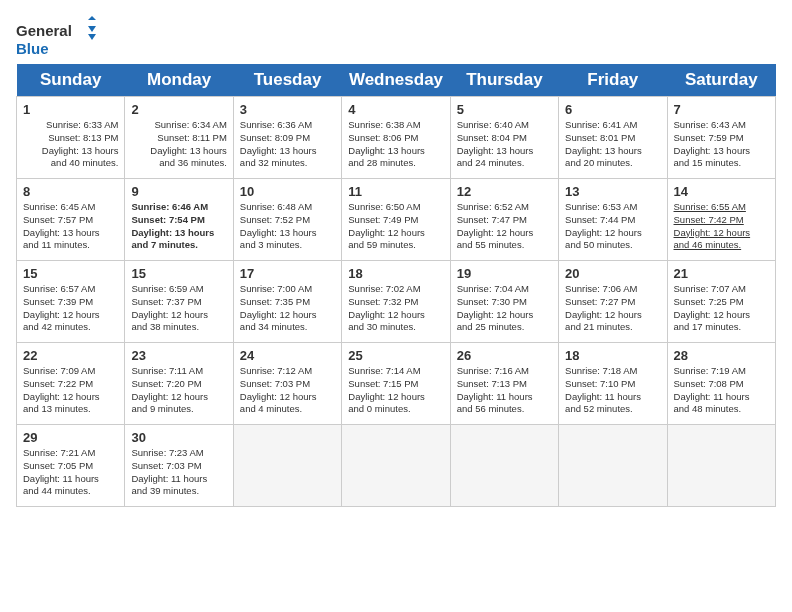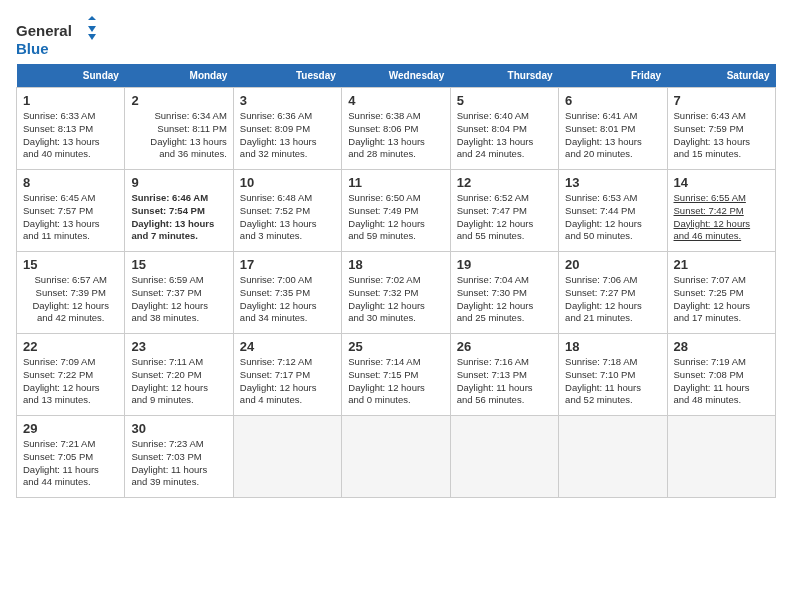--- a/index.html
+++ b/index.html
@@ -34,23 +34,23 @@
       color: #555;
     }
     table {
       width: 100%;
       border-collapse: collapse;
       table-layout: fixed;
     }
     th {
       background: #2a6db5;
       color: #fff;
-      text-align: right;
+      text-align: center;
       padding: 6px 6px;
-      font-size: 10px;
+      font-size: 17px;
       font-weight: bold;
     }
     td {
       border: 1px solid #ccc;
       vertical-align: top;
       padding: 5px 6px;
       font-size: 10px;
       color: #333;
       height: 82px;
     }
@@ -97,21 +97,21 @@
         <th>Wednesday</th>
         <th>Thursday</th>
         <th>Friday</th>
         <th>Saturday</th>
       </tr>
   </thead>
   <tbody id="calendar-body">
   <tr>
         <td>
           <span class="day-num">1</span>
-          <div class="cell-text" style="white-space: pre-line;">Sunrise: 6:33 AM
+          <div class="cell-text" style="white-space: pre-line; text-align: right;">Sunrise: 6:33 AM
 Sunset: 8:13 PM
 Daylight: 13 hours
 and 40 minutes.</div>
         </td>
         <td>
           <span class="day-num">2</span>
           <div class="cell-text" style="white-space: pre-line; text-align: right;">Sunrise: 6:34 AM
 Sunset: 8:11 PM
 Daylight: 13 hours
 and 36 minutes.</div>
@@ -199,21 +199,21 @@
           <span class="day-num">14</span>
           <div class="cell-text" style="white-space: pre-line; text-decoration: underline;">Sunrise: 6:55 AM
 Sunset: 7:42 PM
 Daylight: 12 hours
 and 46 minutes.</div>
         </td>
       </tr>
       <tr>
         <td>
           <span class="day-num">15</span>
-          <div class="cell-text" style="white-space: pre-line; text-align: center;">Sunrise: 6:57 AM
+          <div class="cell-text" style="white-space: pre-line;">Sunrise: 6:57 AM
 Sunset: 7:39 PM
 Daylight: 12 hours
 and 42 minutes.</div>
         </td>
         <td>
           <span class="day-num">15</span>
           <div class="cell-text" style="white-space: pre-line;">Sunrise: 6:59 AM
 Sunset: 7:37 PM
 Daylight: 12 hours
 and 38 minutes.</div>
@@ -265,21 +265,21 @@
         <td>
           <span class="day-num">23</span>
           <div class="cell-text" style="white-space: pre-line;">Sunrise: 7:11 AM
 Sunset: 7:20 PM
 Daylight: 12 hours
 and 9 minutes.</div>
         </td>
         <td>
           <span class="day-num">24</span>
           <div class="cell-text" style="white-space: pre-line;">Sunrise: 7:12 AM
-Sunset: 7:17 PM
+Sunset: 7:03 PM
 Daylight: 12 hours
 and 4 minutes.</div>
         </td>
         <td>
           <span class="day-num">25</span>
           <div class="cell-text" style="white-space: pre-line;">Sunrise: 7:14 AM
 Sunset: 7:15 PM
 Daylight: 12 hours
 and 0 minutes.</div>
         </td>

